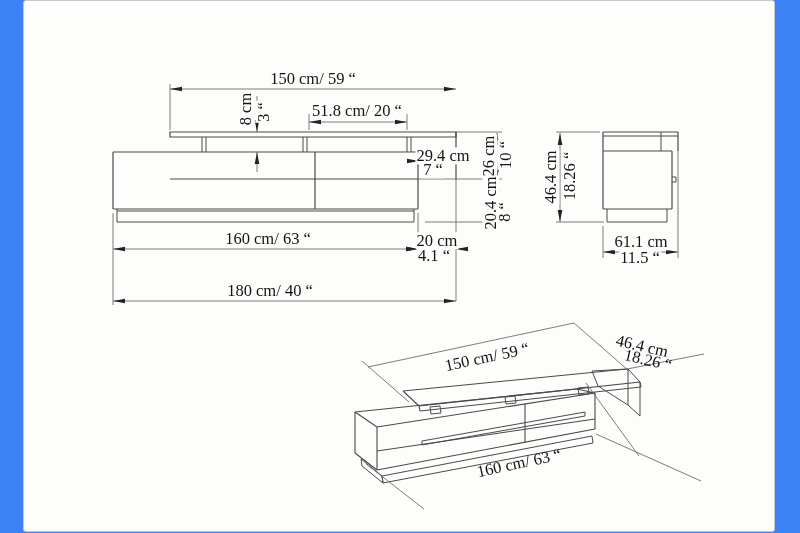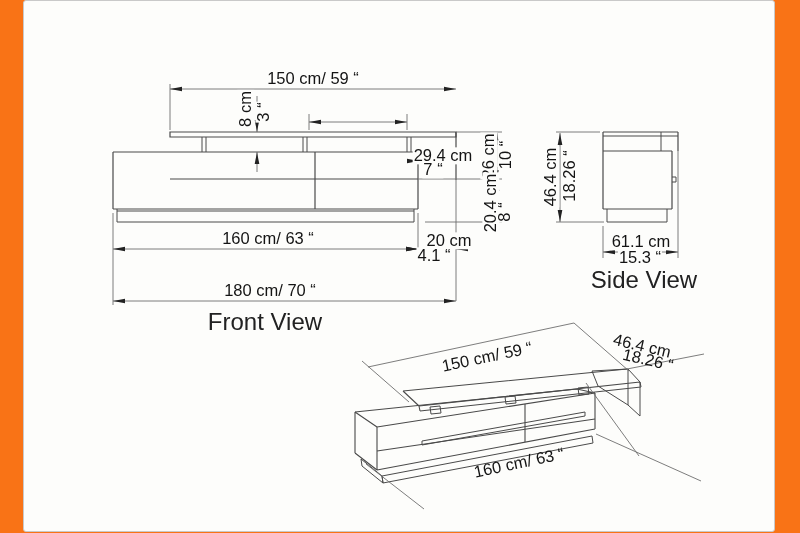--- a/index.html
+++ b/index.html
@@ -1,17 +1,17 @@
 <!DOCTYPE html>
 <html><head>
 <meta charset="utf-8">
 <style>
   html,body{margin:0;padding:0;background:#ffffff;}
-  .stage{position:relative;width:800px;height:533px;overflow:hidden;background:#f97316;
-         font-family:Liberation Sans, sans-serif;}
+  .stage{position:relative;width:800px;height:533px;overflow:hidden;background:#3b82f6;
+         font-family:Liberation Serif, serif;}
   .card{position:absolute;left:23px;top:0px;width:750px;height:530px;
         background:#fdfdfb;border:1.5px solid #c9c9c9;border-radius:3px;}
   svg{position:absolute;left:0;top:0;}
   .lbl{position:absolute;white-space:nowrap;color:#141414;font-size:16.5px;
        background:#fdfdfb;padding:0 1px;line-height:1.05;
        transform:translate(-50%,-50%);}
   .lbl.v{transform:translate(-50%,-50%) rotate(-90deg);}
   .lbl.r-up{transform:translate(-50%,-50%) rotate(-12deg);background:transparent;}
   .lbl.r-dn{transform:translate(-50%,-50%) rotate(13deg);background:transparent;}
   .title{position:absolute;white-space:nowrap;color:#222222;font-size:24px;
@@ -98,35 +98,34 @@
       <path d="M627,369 L704,354"></path>
       <path d="M366,464 L424,509"></path>
       <path d="M596,434 L701,481"></path>
       <path d="M586,383 L639,456"></path>
     </g>
   </svg>
 
   <span class="lbl" style="left:313px;top:79px">150 cm/ 59 “</span>
   <span class="lbl v" style="left:246px;top:109px">8 cm</span>
   <span class="lbl v" style="left:264px;top:112px">3 “</span>
+  <span class="lbl" style="left:357px;top:111px">51.8 cm/ 20 “</span>
   <span class="lbl" style="left:443px;top:156px">29.4 cm</span>
   <span class="lbl" style="left:433px;top:170px">7 “</span>
   <span class="lbl v" style="left:489px;top:156px">26 cm</span>
   <span class="lbl v" style="left:506px;top:155px">10 “</span>
   <span class="lbl v" style="left:491px;top:203px">20.4 cm</span>
   <span class="lbl v" style="left:505px;top:212px">8 “</span>
   <span class="lbl" style="left:268px;top:239px">160 cm/ 63 “</span>
-  <span class="lbl" style="left:449px;top:241px">20 cm</span>
+  <span class="lbl" style="left:437px;top:241px">20 cm</span>
   <span class="lbl" style="left:434px;top:256px">4.1 “</span>
-  <span class="lbl" style="left:270px;top:291px">180 cm/ 70 “</span>
-  <span class="title" style="left:265px;top:322px">Front View</span>
+  <span class="lbl" style="left:270px;top:291px">180 cm/ 40 “</span>
 
   <span class="lbl v" style="left:551px;top:177px">46.4 cm</span>
   <span class="lbl v" style="left:570px;top:176px">18.26 “</span>
   <span class="lbl" style="left:641px;top:242px">61.1 cm</span>
-  <span class="lbl" style="left:640px;top:258px">15.3 “</span>
-  <span class="title" style="left:644px;top:280px">Side View</span>
+  <span class="lbl" style="left:640px;top:258px">11.5 “</span>
 
   <span class="lbl r-up" style="left:487px;top:357px">150 cm/ 59 “</span>
   <span class="lbl r-dn" style="left:642px;top:346px">46.4 cm</span>
   <span class="lbl r-dn" style="left:648px;top:360px">18.26 “</span>
   <span class="lbl r-up" style="left:519px;top:463px">160 cm/ 63 “</span>
 </div>
 
 </body></html>

